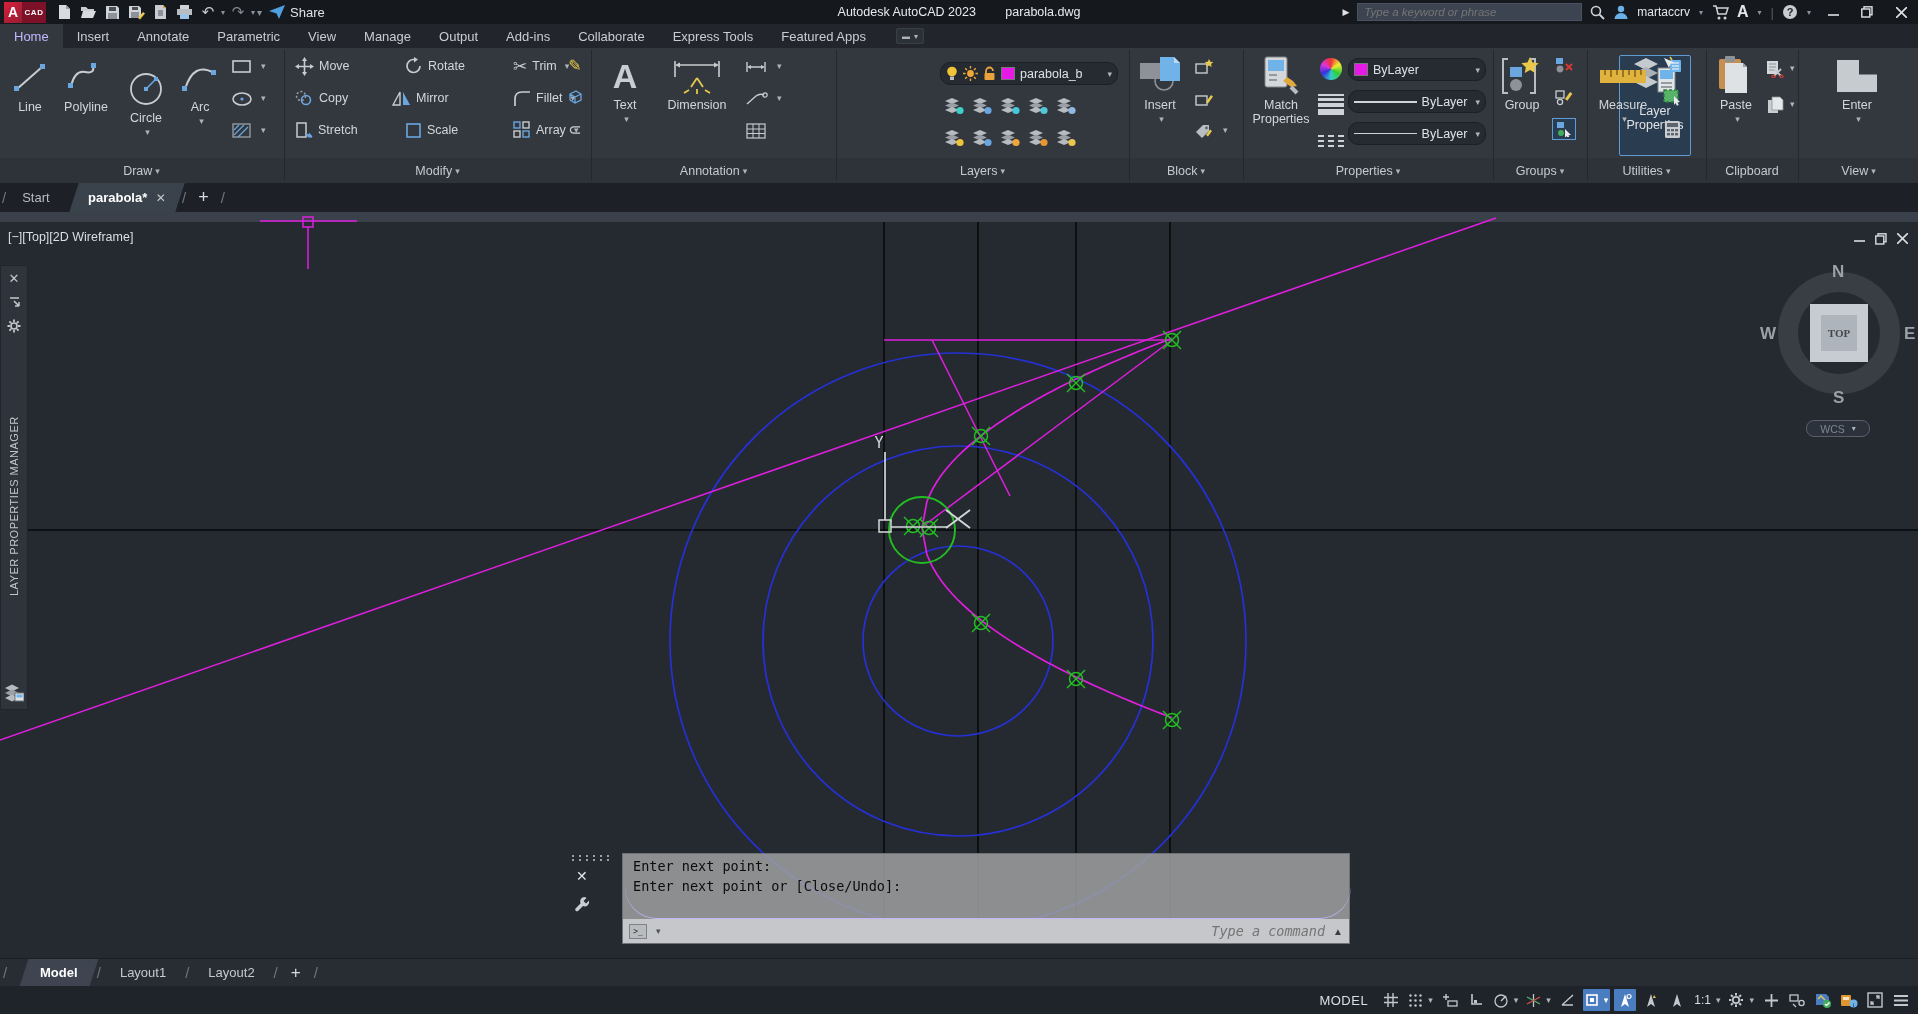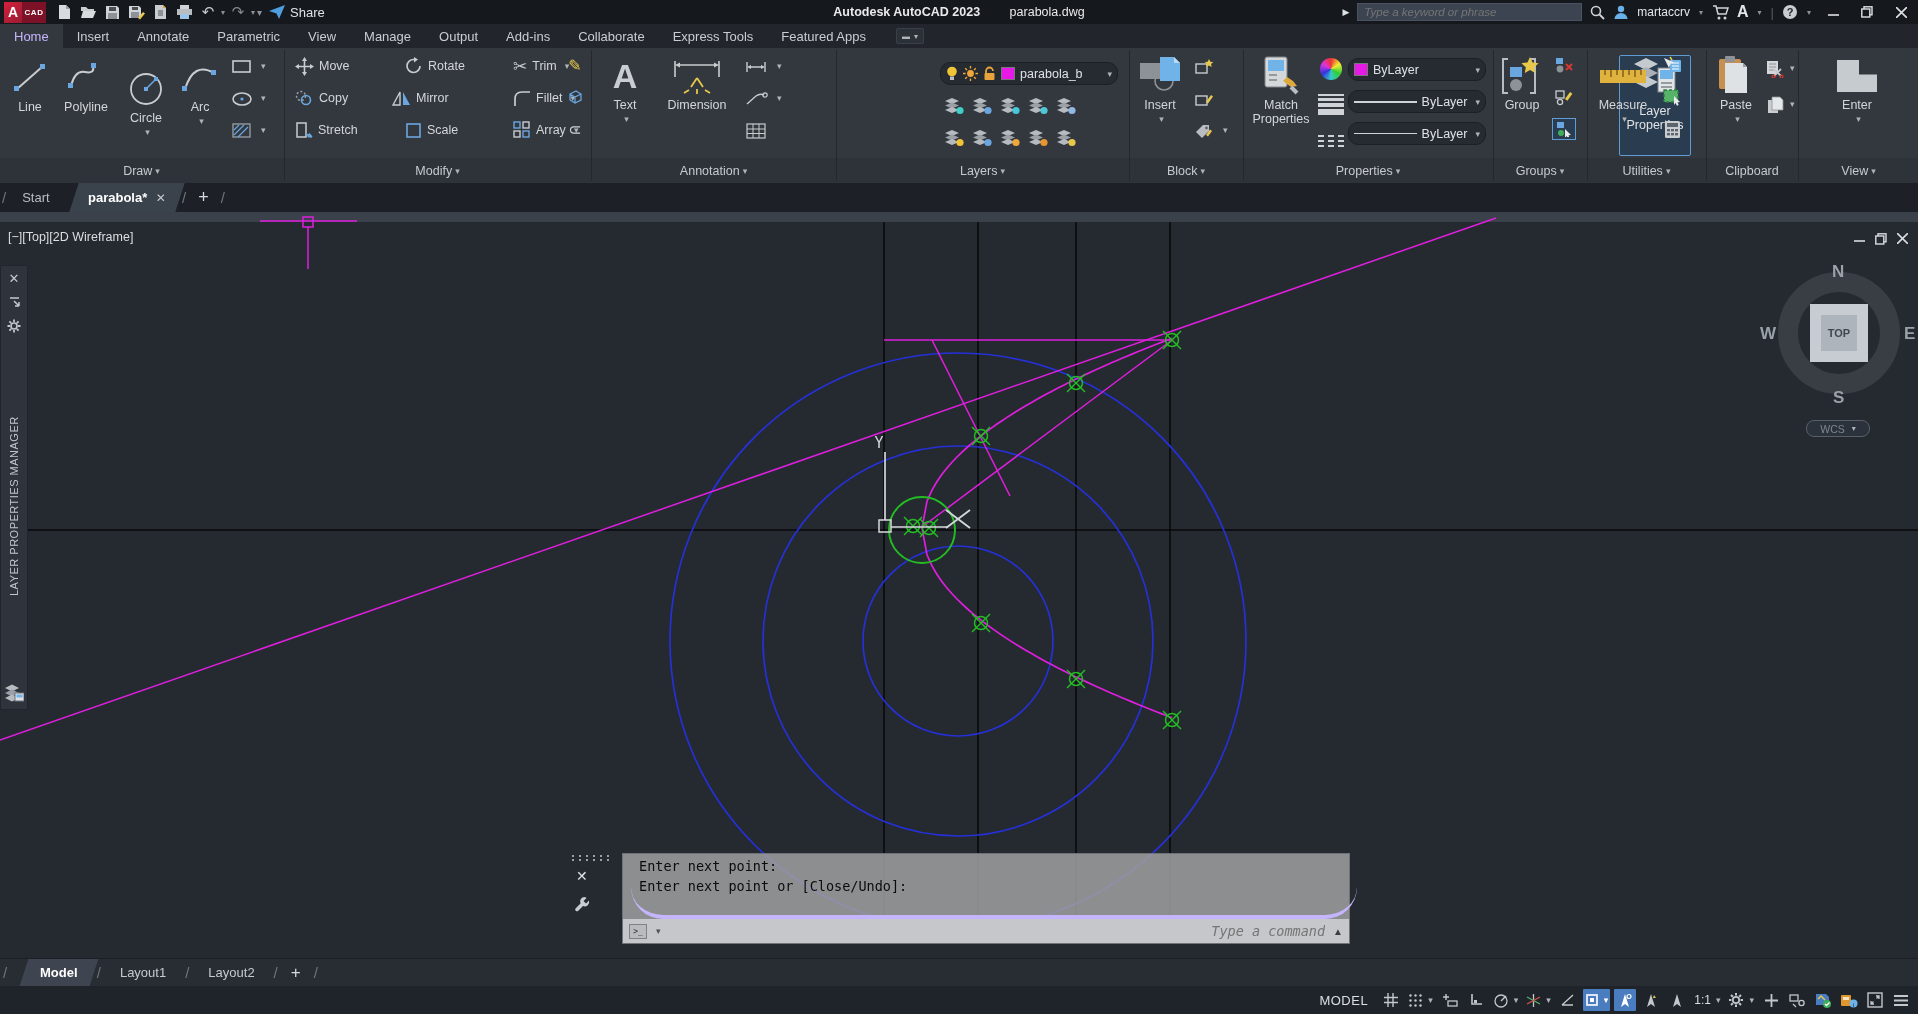--- a/index.html
+++ b/index.html
@@ -15,21 +15,21 @@
   #titlebar{left:0;top:0;width:1918px;height:24px;background:#15181d;display:flex;align-items:center;}
   #acad-badge{display:flex;margin:0 6px 0 4px;height:21px;}
   #acad-badge .a{background:linear-gradient(135deg,#d6203c,#971c31);color:#fff;font-weight:bold;
       width:18px;display:flex;align-items:center;justify-content:center;font-size:14px;}
   #acad-badge .cad{background:#7c1127;color:#fff;font-size:8px;font-weight:bold;width:24px;
       display:flex;align-items:center;justify-content:center;letter-spacing:.5px;}
   .qat-btn{width:24px;height:22px;display:flex;align-items:center;justify-content:center;color:#cfd3d7;}
   .qat-sep{color:#8d9298;font-size:8px;margin:0 1px;}
   #share{color:#dfe3e6;display:flex;align-items:center;gap:5px;margin-left:6px;}
   #title-center{position:absolute;left:0;right:0;text-align:center;color:#e8eaec;font-size:12.5px;pointer-events:none;}
-  #title-center b{font-weight:bold;margin-right:26px;text-align:right;}
+  #title-center b{font-weight:normal;margin-right:26px;text-align:right;}
   #title-right{position:absolute;right:0;top:0;height:24px;display:flex;align-items:center;gap:8px;padding-right:4px;}
   #search-wrap{display:flex;align-items:center;}
   #search-input{width:225px;height:18px;background:#3b4450;border:1px solid #4a5260;color:#b9bec5;
       font-style:italic;font-size:11.5px;padding:0 6px;font-family:"Liberation Sans",sans-serif;}
   #user-name{color:#e3e6e9;font-size:12px;}
   .winbtn{width:26px;height:22px;display:flex;align-items:center;justify-content:center;color:#dfe2e5;}
 
   
   #tabrow{left:0;top:24px;width:1918px;height:24px;background:#22262c;display:flex;align-items:stretch;}
   .rtab{padding:0 14px;display:flex;align-items:center;color:#c9cdd1;font-size:13px;}
@@ -78,21 +78,21 @@
   #draw-svg{position:absolute;left:0;top:0;width:1918px;height:1014px;pointer-events:none;z-index:3;}
   #vp-label{left:8px;top:230px;color:#dcdee0;font-size:12.5px;z-index:4;}
   #vp-controls{right:10px;top:233px;display:flex;gap:10px;z-index:4;color:#d9dcdf;}
 
   
   #viewcube{left:1776px;top:270px;width:126px;height:126px;z-index:4;}
   #vc-ring{position:absolute;left:2px;top:2px;width:122px;height:122px;border-radius:50%;
       border:20px solid rgba(150,158,168,0.18);}
   .vc-letter{position:absolute;color:#9aa1a9;font-weight:bold;font-size:17px;z-index:2;}
   #vc-top{position:absolute;left:34px;top:34px;width:58px;height:58px;background:#c7ccd2;
-      display:flex;align-items:center;justify-content:center;}
+      display:flex;align-items:center;justify-content:center;font-family:Liberation Serif, serif;}
   #vc-top-inner{width:36px;height:36px;background:#aeb4bb;display:flex;align-items:center;justify-content:center;
       color:#42474e;font-size:11px;font-weight:bold;}
   #wcs-pill{left:1806px;top:420px;width:64px;height:17px;background:#2b323b;border:1px solid #596069;
       border-radius:8px;display:flex;align-items:center;justify-content:center;gap:4px;color:#7e868f;
       font-size:10.5px;z-index:4;}
 
   
   #palette{left:0;top:265px;width:28px;height:445px;background:#2f343c;border:1px solid #22262c;z-index:5;
       display:flex;flex-direction:column;align-items:center;}
   #palette .pico{height:24px;display:flex;align-items:center;justify-content:center;color:#c3c7cb;width:100%;}
@@ -102,23 +102,23 @@
   
   #cmd-strip{left:568px;top:852px;width:52px;height:92px;z-index:6;}
   #cmd-grip{position:absolute;left:2px;top:2px;width:40px;height:8px;
       background:radial-gradient(circle 1px at 3px 2px,#9aa0a6 1px,transparent 1.5px),
                  radial-gradient(circle 1px at 3px 6px,#9aa0a6 1px,transparent 1.5px);
       background-size:7px 8px;background-repeat:repeat-x;}
   #cmd-close{position:absolute;left:8px;top:16px;color:#dfe2e5;font-size:14px;}
   #cmd-wrench{position:absolute;left:6px;top:44px;}
   #cmd-box{left:622px;top:853px;width:728px;height:91px;z-index:6;background:rgba(158,159,161,0.86);
       border:1px solid #6f7276;}
-  #cmd-hist{position:absolute;left:8px;top:0;width:100%;height:65px;padding:2px 8px;
+  #cmd-hist{position:absolute;left:2px;top:0;width:100%;height:65px;padding:2px 8px;
       font-family:"DejaVu Sans Mono",monospace;font-size:13.5px;color:#0c0c0c;line-height:20px;
-      border-bottom:4px solid #c4b5fd;border-radius:32px;}
+      border-bottom:1px solid #c4b5fd;border-radius:32px;}
   #cmd-inputrow{position:absolute;left:0;bottom:0;width:100%;height:24px;background:rgba(202,203,205,0.94);
       display:flex;align-items:center;padding:0 6px;gap:6px;}
   #cmd-prompt-ic{width:18px;height:15px;background:#b9bcbf;border:1px solid #7e8185;display:flex;
       align-items:center;justify-content:center;font-size:8px;color:#2c2e31;font-family:"DejaVu Sans Mono",monospace;}
   #cmd-input{flex:1;background:transparent;border:none;outline:none;font-family:"DejaVu Sans Mono",monospace;
       font-style:italic;font-size:13.5px;color:#4e5154;text-align:right;}
   #cmd-up{color:#3c3e41;font-size:10px;}
 
   
   #layoutbar{left:0;top:958px;width:1918px;height:28px;background:#282d34;display:flex;align-items:stretch;

